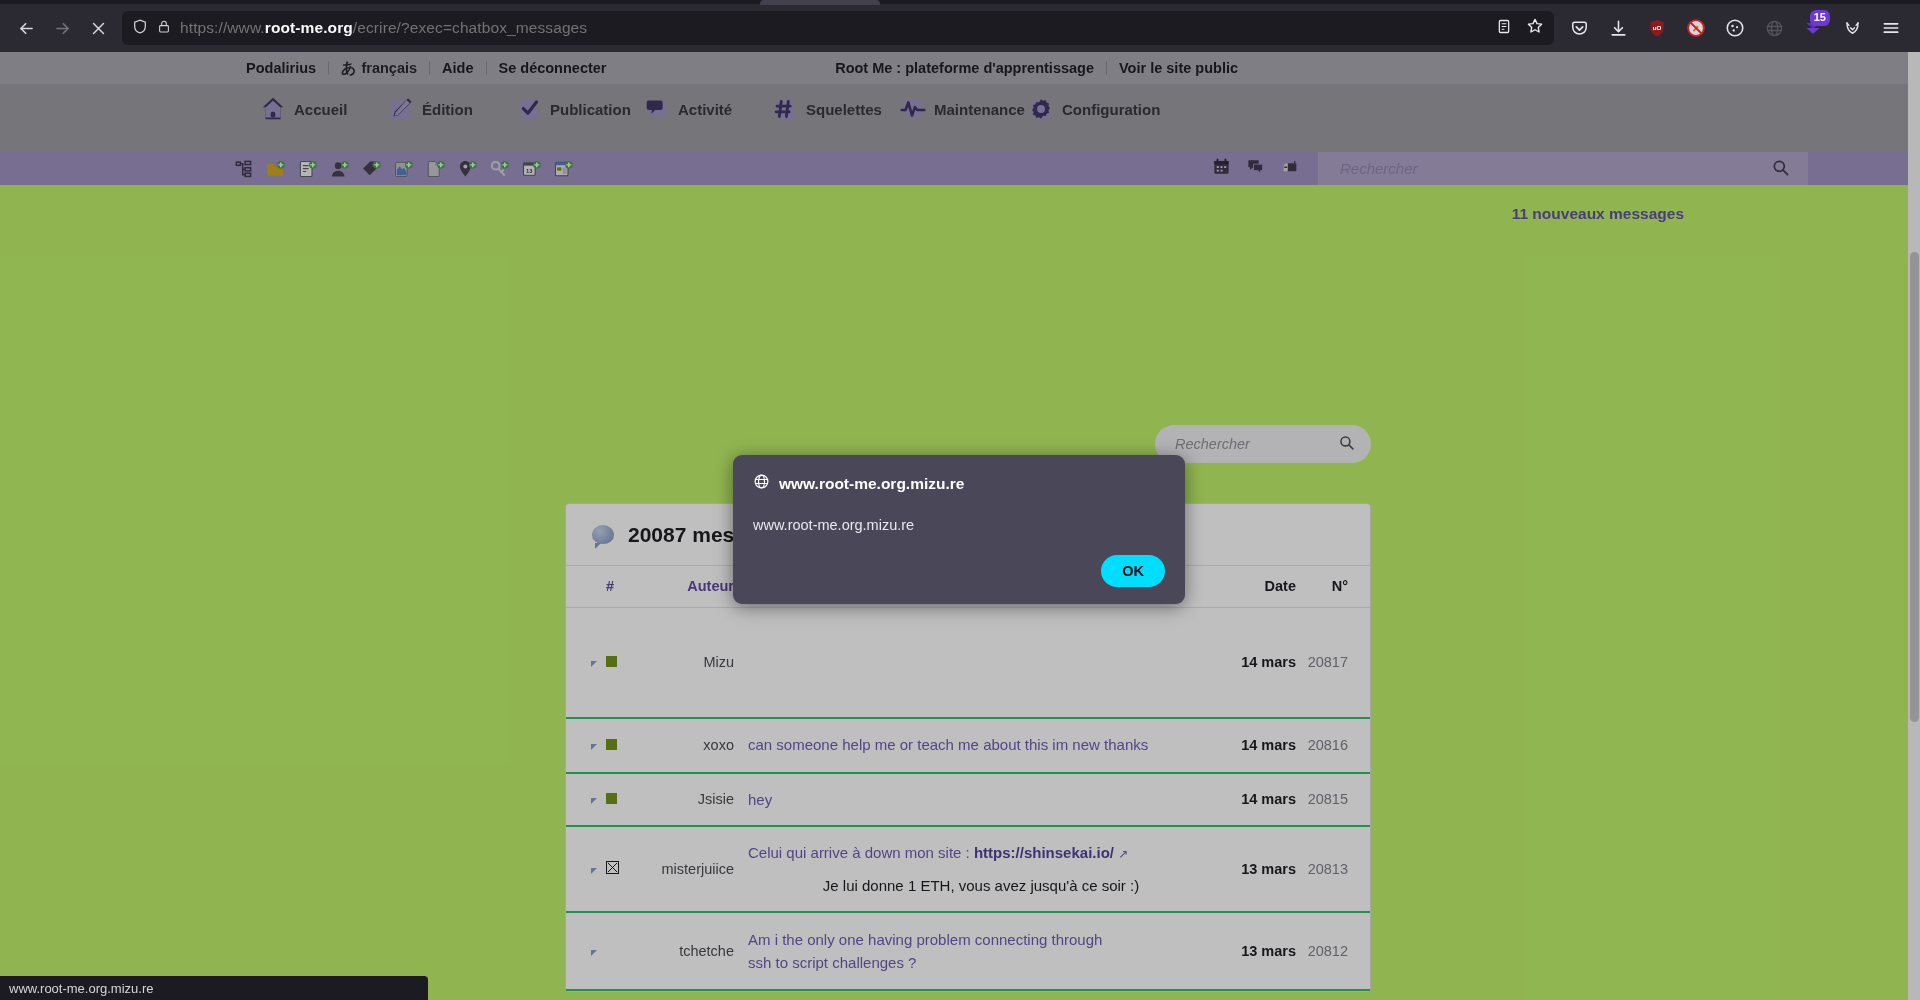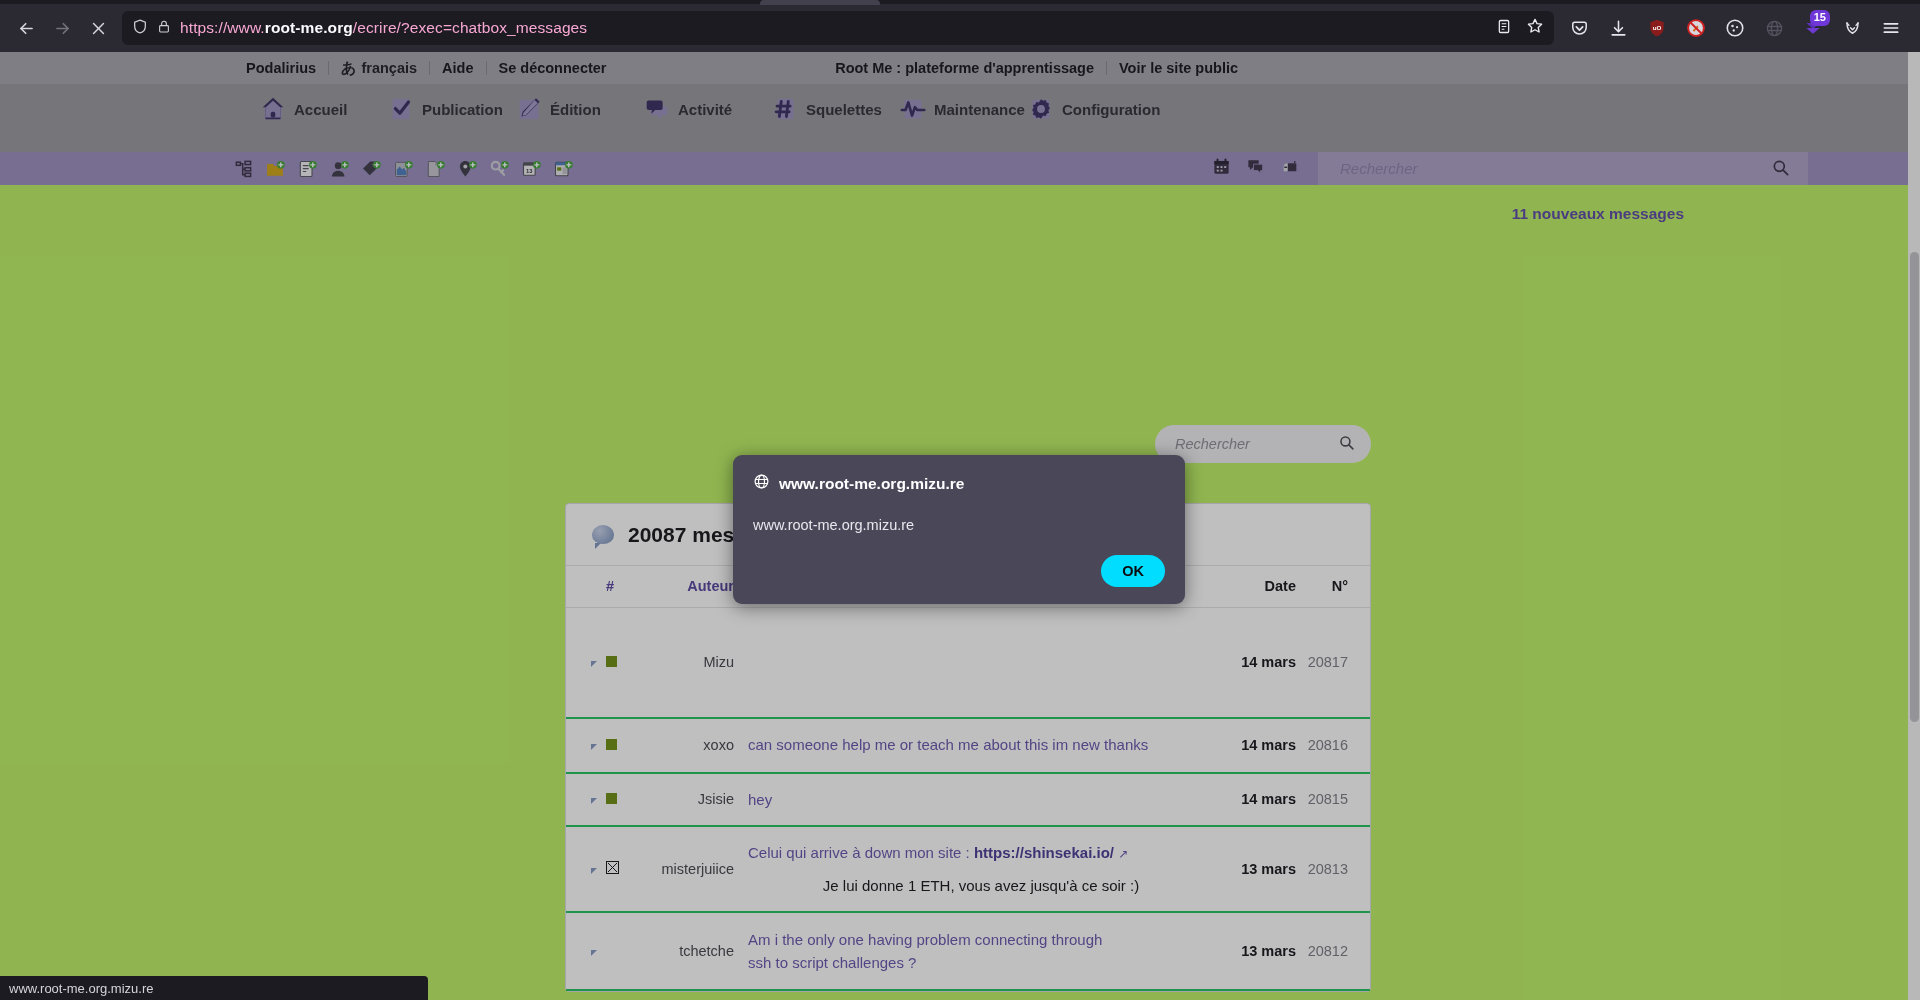--- a/index.html
+++ b/index.html
@@ -39,21 +39,21 @@
     background: #1c1b22; border-radius: 6px;
     display: flex; align-items: center; padding: 0 10px;
     min-width: 0;
   }
   .urlbar .shield, .urlbar .lock { flex: none; margin-right: 9px; }
   .url-text {
     flex: 1; font-size: 15.5px; color: #b9b7c0; white-space: nowrap;
     overflow: hidden; letter-spacing: .1px;
   }
   .url-text b { color: #fbfbfe; font-weight: 700; }
-  .url-text .dim { color: #f9a8d4; }
+  .url-text .dim { color: #737373; }
   .urlbar-actions { display: flex; align-items: center; gap: 14px; padding-left: 10px; }
 
   .toolbar-icons { display: flex; align-items: center; gap: 5px; padding-right: 4px; }
   .tb-icon {
     width: 34px; height: 34px; display: flex; align-items: center;
     justify-content: center; position: relative; flex: none;
   }
   .badge-15 {
     position: absolute; top: -1px; right: 0px;
     background: #7037d8; color: #fff; font-size: 11px; font-weight: 700;
@@ -360,36 +360,36 @@
           <path d="M16 7.2L8 14.3V25h16V14.3z" fill="#9d92bd"></path>
           <rect x="13.5" y="19" width="5" height="6" rx="2.2" fill="#3b2e63"></rect>
           </svg>
       </span>
       <span class="nav-label">Accueil</span>
     </div>
 
     <div class="nav-item">
       <span class="nav-ico">
         <svg width="30" height="30" viewBox="0 0 32 32">
-          <rect x="7" y="5" width="18" height="22" rx="2" fill="#9d92bd"></rect>
-          <path d="M10 15.5l4.8 5L24 8.5" fill="none" stroke="#3b2e63" stroke-width="3.4" stroke-linecap="round" stroke-linejoin="round"></path>
-          </svg>
-      </span>
-      <span class="nav-label">Publication</span>
+          <rect x="6" y="6" width="20" height="21" rx="2" fill="#9d92bd"></rect>
+          <path d="M23.5 4.5l3.8 3.8L13 22.7l-5 1.3 1.3-5z" fill="#3b2e63"></path>
+          <path d="M22 6.4l3.3 3.3L12.6 22.4l-3.4.9.9-3.4z" fill="#a79cc6"></path>
+          </svg>
+      </span>
+      <span class="nav-label">Édition</span>
     </div>
 
     <div class="nav-item">
       <span class="nav-ico">
         <svg width="30" height="30" viewBox="0 0 32 32">
-          <rect x="6" y="6" width="20" height="21" rx="2" fill="#9d92bd"></rect>
-          <path d="M23.5 4.5l3.8 3.8L13 22.7l-5 1.3 1.3-5z" fill="#3b2e63"></path>
-          <path d="M22 6.4l3.3 3.3L12.6 22.4l-3.4.9.9-3.4z" fill="#a79cc6"></path>
-          </svg>
-      </span>
-      <span class="nav-label">Édition</span>
+          <rect x="7" y="5" width="18" height="22" rx="2" fill="#9d92bd"></rect>
+          <path d="M10 15.5l4.8 5L24 8.5" fill="none" stroke="#3b2e63" stroke-width="3.4" stroke-linecap="round" stroke-linejoin="round"></path>
+          </svg>
+      </span>
+      <span class="nav-label">Publication</span>
     </div>
 
     <div class="nav-item">
       <span class="nav-ico">
         <svg width="30" height="30" viewBox="0 0 32 32">
           <path d="M11 13h14a2 2 0 012 2v6a2 2 0 01-2 2h-4l-3 4-1-4h-6a2 2 0 01-2-2v-6a2 2 0 012-2z" fill="#9d92bd"></path>
           <path d="M7 7h13a2 2 0 012 2v6a2 2 0 01-2 2h-6l-4 4 .5-4H7a2 2 0 01-2-2V9a2 2 0 012-2z" fill="#3b2e63"></path>
           </svg>
       </span>
       <span class="nav-label">Activité</span>

